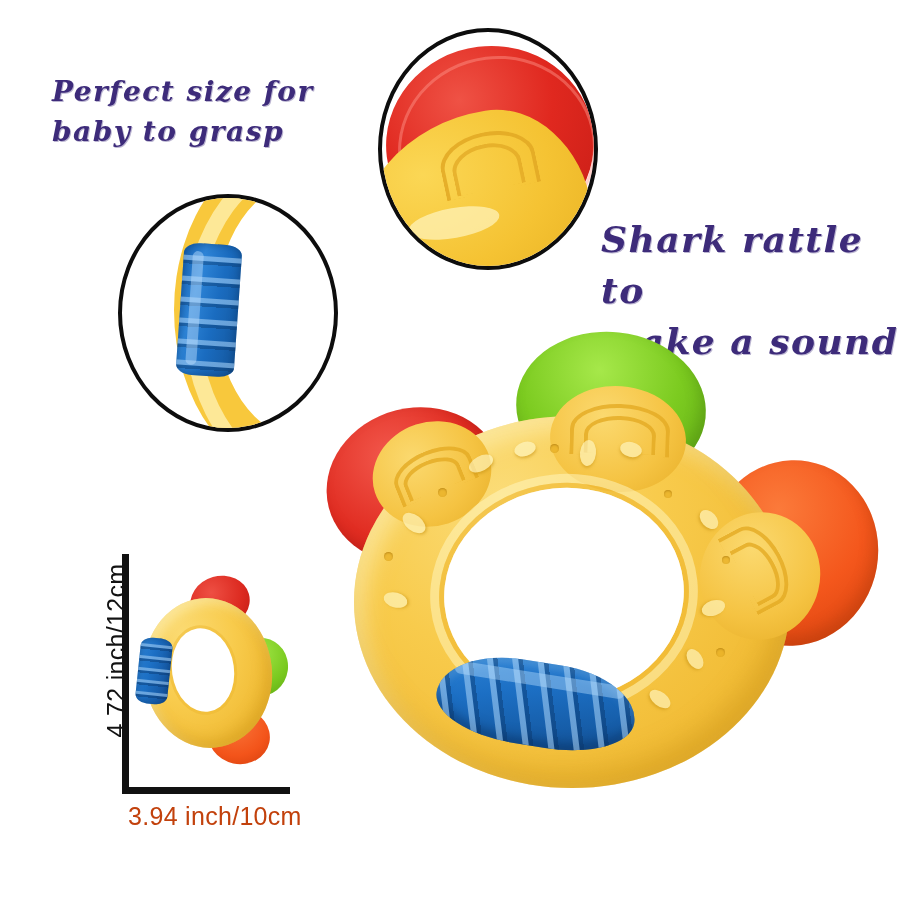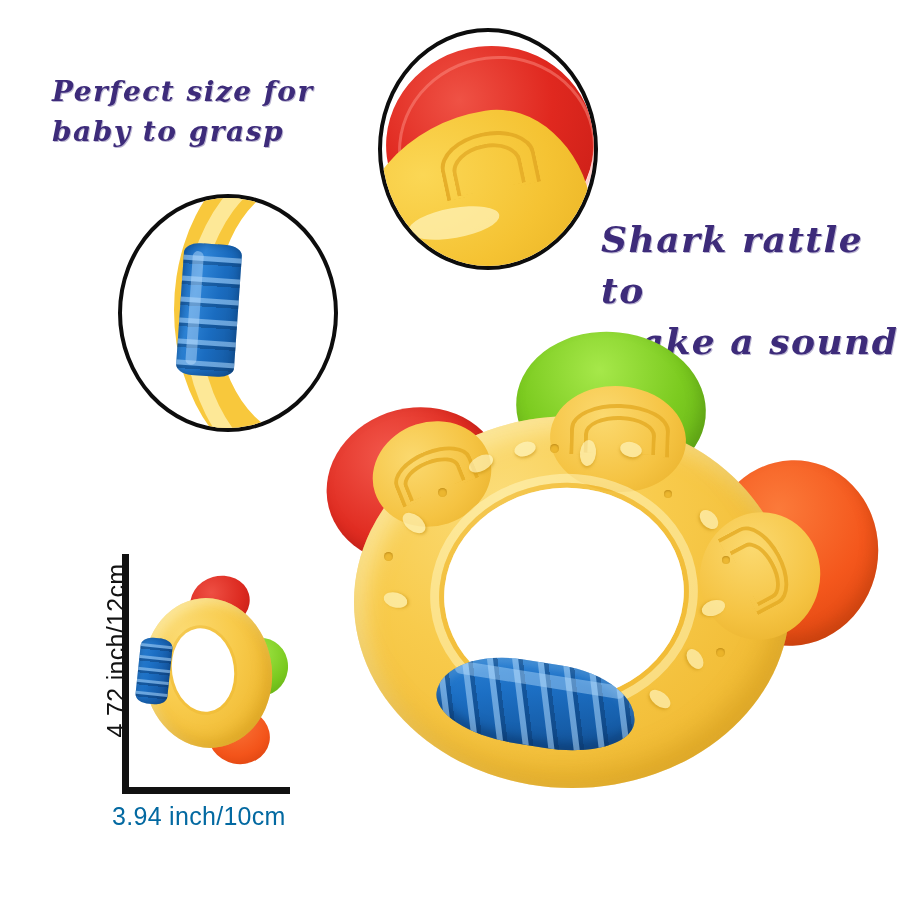--- a/index.html
+++ b/index.html
@@ -350,24 +350,24 @@
     top: 96px;
     width: 200px;
     text-align: center;
     transform: rotate(-90deg);
     font-size: 25px;
     color: #121212;
     letter-spacing: .3px;
   }
   #dim-label-h {
     position: absolute;
-    left: 34px;
+    left: 50px;
     top: 262px;
     font-size: 25px;
-    color: #0369a1;
+    color: #c2410c;
     letter-spacing: .3px;
     white-space: nowrap;
   }
 
   
   #thumb-toy {
     position: absolute;
     left: 58px;
     top: 36px;
     width: 160px;

